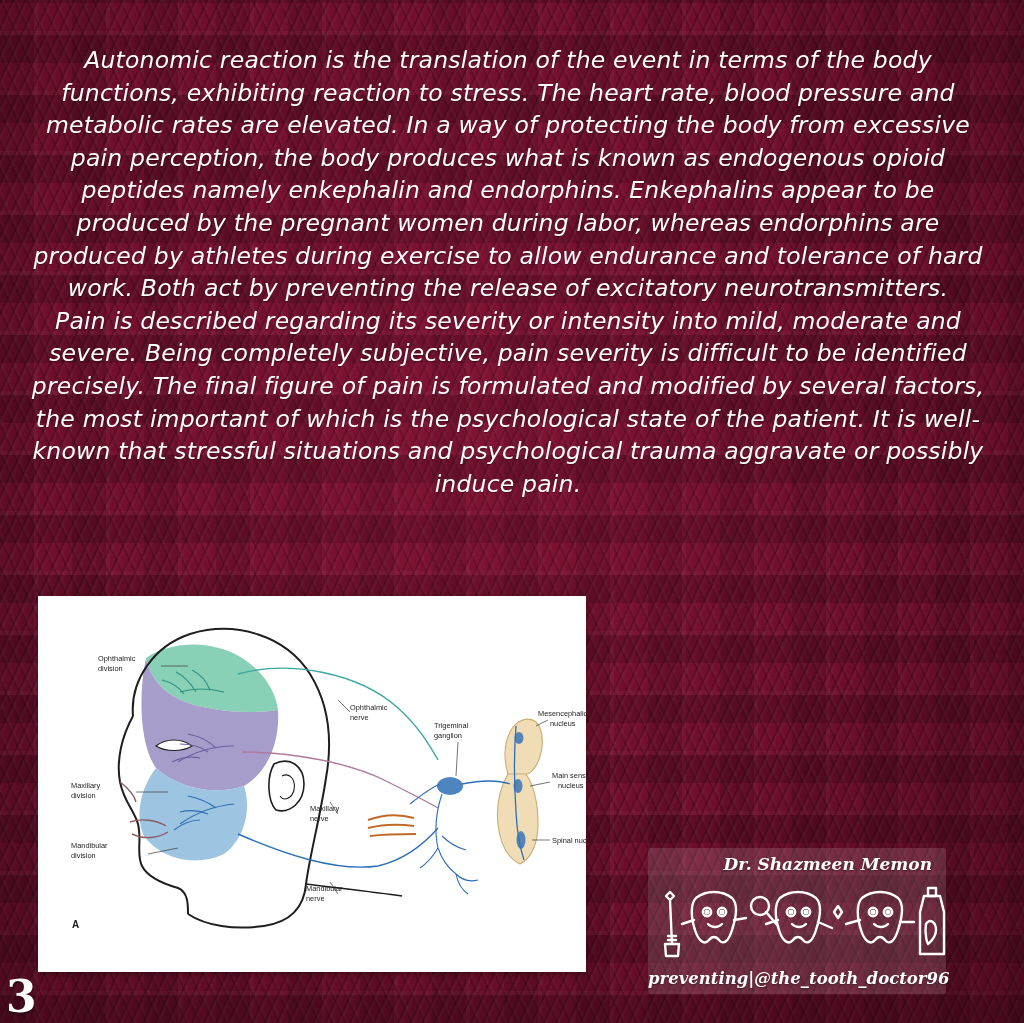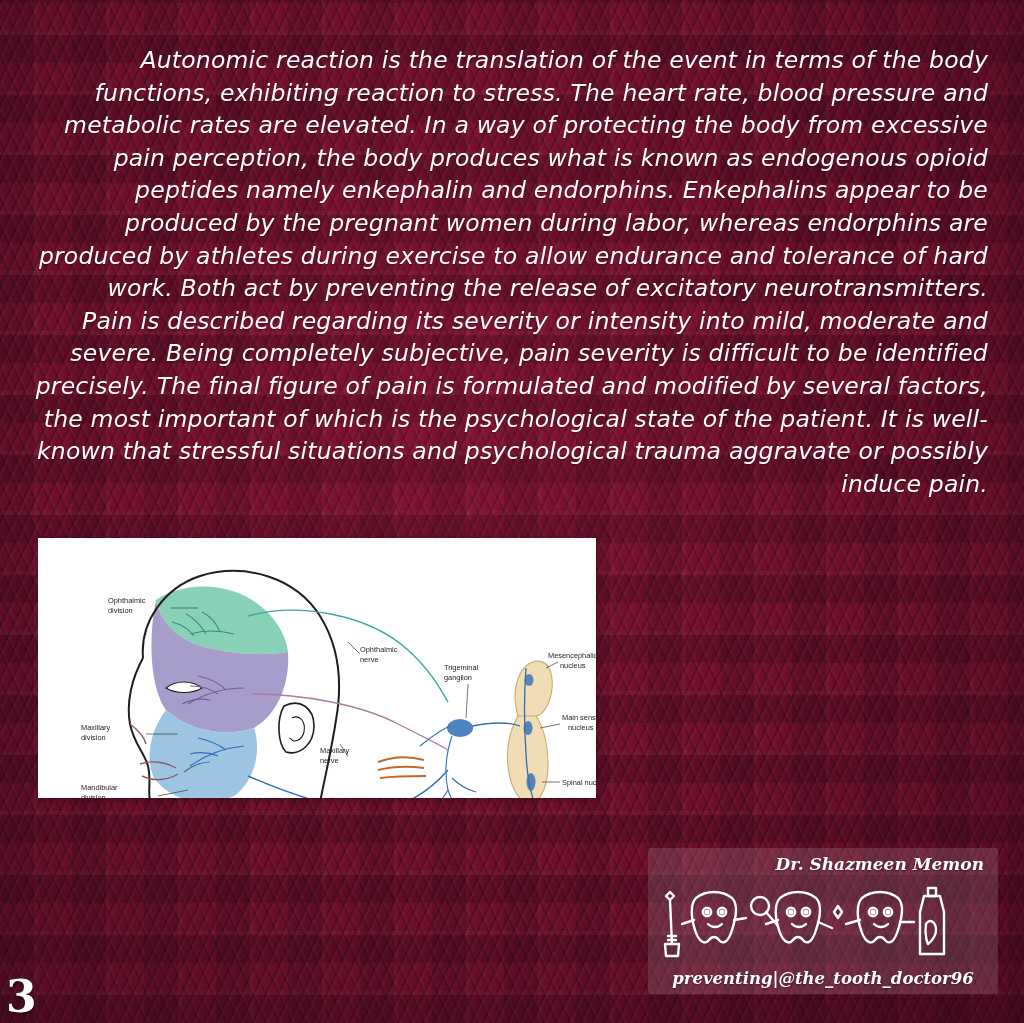--- a/index.html
+++ b/index.html
@@ -36,34 +36,33 @@
     color: #ffffff;
     font-family: "DejaVu Sans", sans-serif;
     font-style: italic;
     font-size: 23.5px;
     line-height: 32.6px;
     letter-spacing: 0.2px;
     text-shadow: 0 1px 1px rgba(0,0,0,0.30);
   }
   .article p {
     margin: 0;
-    text-align: right;
+    text-align: center;
   }
 
   
   .figure {
     position: absolute;
     left: 38px;
-    top: 538px;
+    top: 596px;
     width: 548px;
-    height: 260px;
+    height: 376px;
     background: #ffffff;
     box-shadow: 0 2px 6px rgba(0,0,0,0.35);
     overflow: hidden;
-    padding-left: 10px;
   }
   .figure svg { display: block; }
   .figlabel {
     font-family: "Liberation Sans", sans-serif;
     font-size: 7.4px;
     fill: #1c1c1c;
   }
   .figlabel-b {
     font-family: "Liberation Sans", sans-serif;
     font-size: 10px;
@@ -83,21 +82,21 @@
     font-size: 44px;
     line-height: 1;
     text-shadow: 0 2px 3px rgba(0,0,0,0.45);
   }
 
   
   .logo-box {
     position: absolute;
     left: 648px;
     top: 848px;
-    width: 350px;
+    width: 298px;
     height: 146px;
     background: rgba(255,255,255,0.13);
     border-radius: 2px;
   }
   .logo-author {
     position: absolute;
     right: 14px;
     top: 6px;
     color: #ffffff;
     font-family: "DejaVu Serif", serif;

